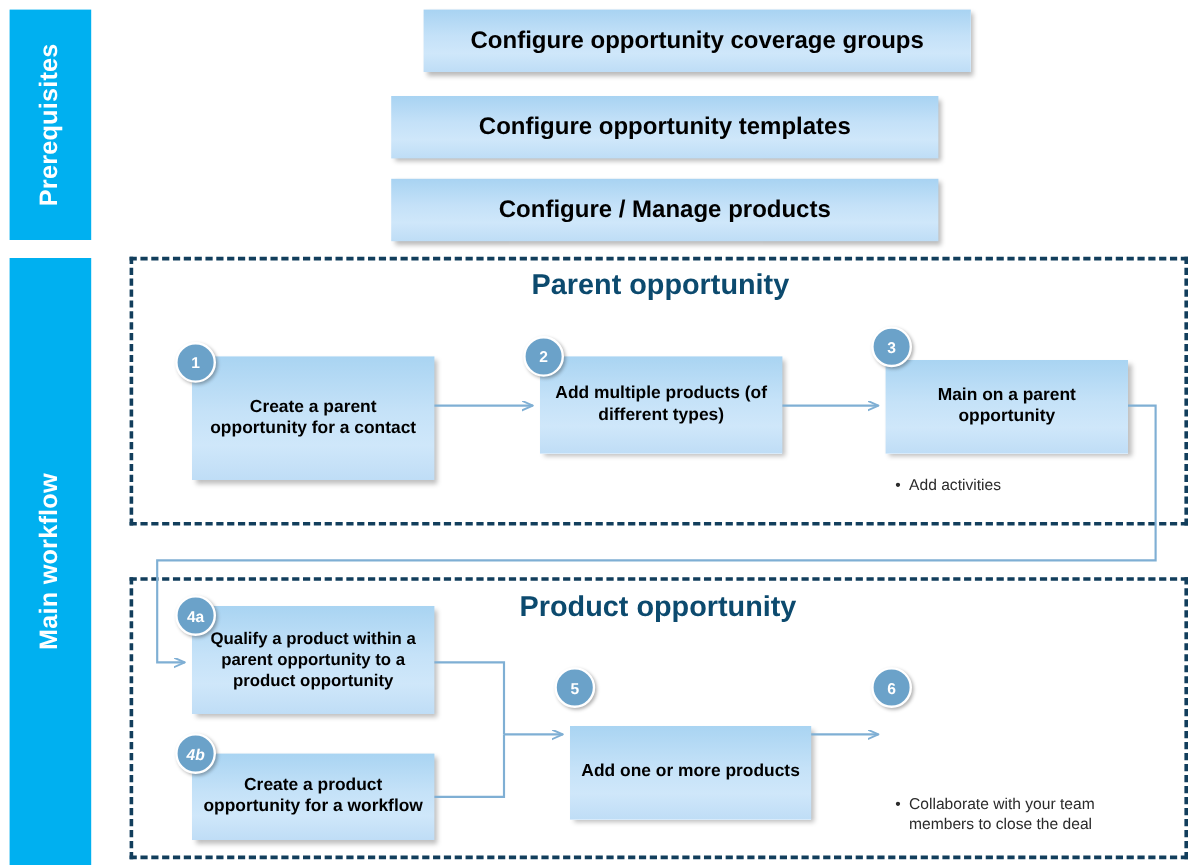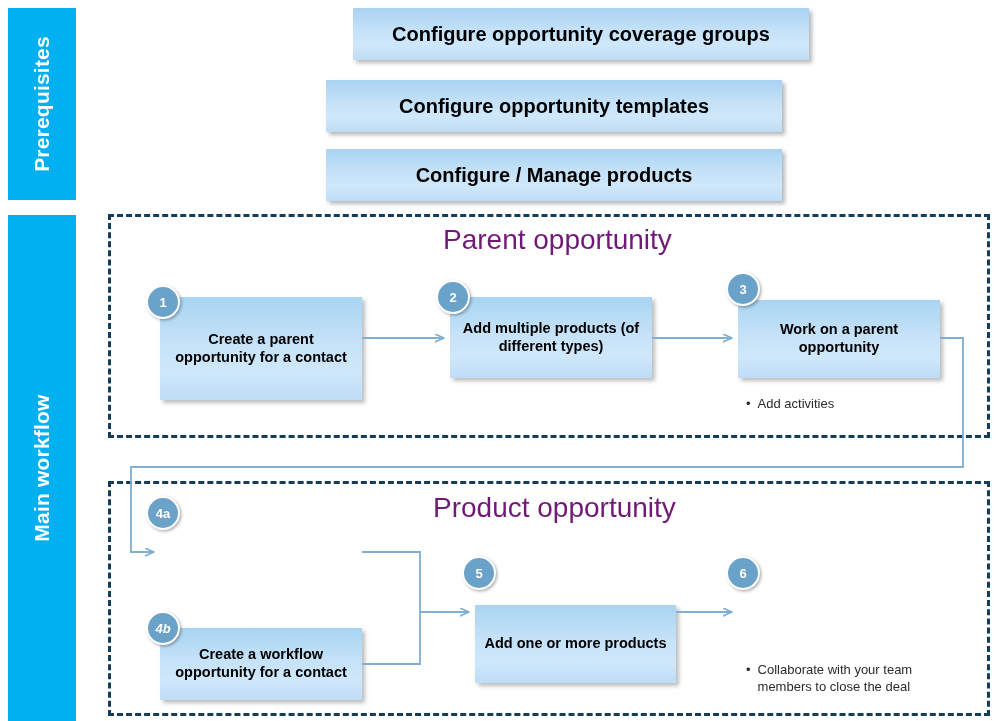--- a/index.html
+++ b/index.html
@@ -53,23 +53,23 @@
 
   
   .group{
     position:absolute;
     border:3px dashed #123E5C;
     box-sizing:border-box;
     background:transparent;
   }
   .group-title{
     position:absolute;
-    font-size:28px;
-    font-weight:normal;
-    color:#701a75;
+    font-size:24px;
+    font-weight:bold;
+    color:#0c4a6e;
     white-space:nowrap;
   }
 
   
   .sbox{
     position:absolute;
     background:linear-gradient(180deg,#A9D4F2 0%,#C5E2F8 45%,#CFE7FA 72%,#BFDDF6 100%);
     box-shadow:3px 3px 4px rgba(0,0,0,.26);
     display:flex;
     align-items:center;
@@ -184,33 +184,36 @@
     <span>Create a parent opportunity for a contact</span>
   </div>
 
   <div class="badge" style="left:436px;top:280px;">2</div>
   <div class="sbox" style="left:450px;top:297px;width:202px;height:81px;">
     <span>Add multiple products (of different types)</span>
   </div>
 
   <div class="badge" style="left:726px;top:272px;">3</div>
   <div class="sbox" style="left:738px;top:300px;width:202px;height:78px;">
-    <span>Work on a parent opportunity</span>
+    <span>Main on a parent opportunity</span>
   </div>
 
   <div class="note" style="left:746px;top:395px;width:200px;">
     <span class="dot">•</span>
     <span>Add activities</span>
   </div>
 
   <div class="badge" style="left:146px;top:496px;">4a</div>
+  <div class="sbox small" style="left:160px;top:505px;width:202px;height:90px;">
+    <span>Qualify a product within a parent opportunity to a product opportunity</span>
+  </div>
 
   <div class="badge" style="left:146px;top:611px;font-style:italic;">4b</div>
   <div class="sbox" style="left:160px;top:628px;width:202px;height:72px;">
-    <span>Create a workflow opportunity for a contact</span>
+    <span>Create a product opportunity for a workflow</span>
   </div>
 
   <div class="badge" style="left:462px;top:556px;">5</div>
   <div class="sbox" style="left:475px;top:573px;width:201px;height:78px;margin-top:32px;">
     <span>Add one or more products</span>
   </div>
 
   <div class="badge" style="left:726px;top:556px;">6</div>
 
   <div class="note" style="left:746px;top:661px;width:175px;">

